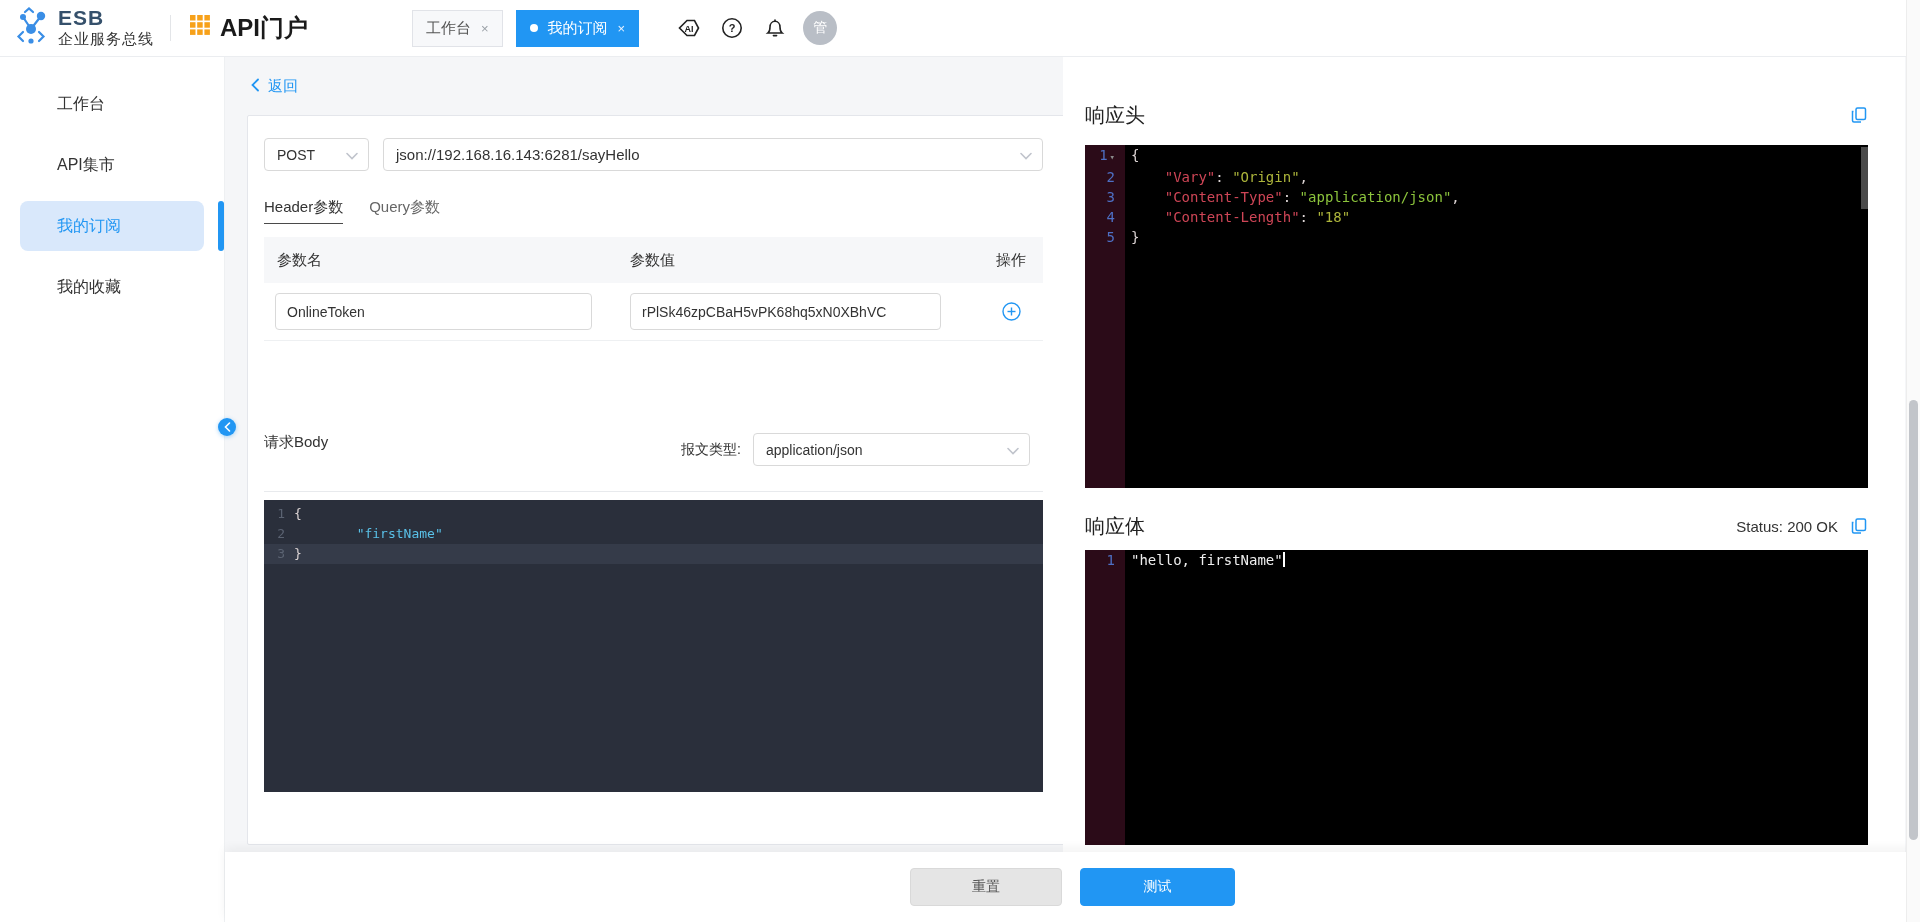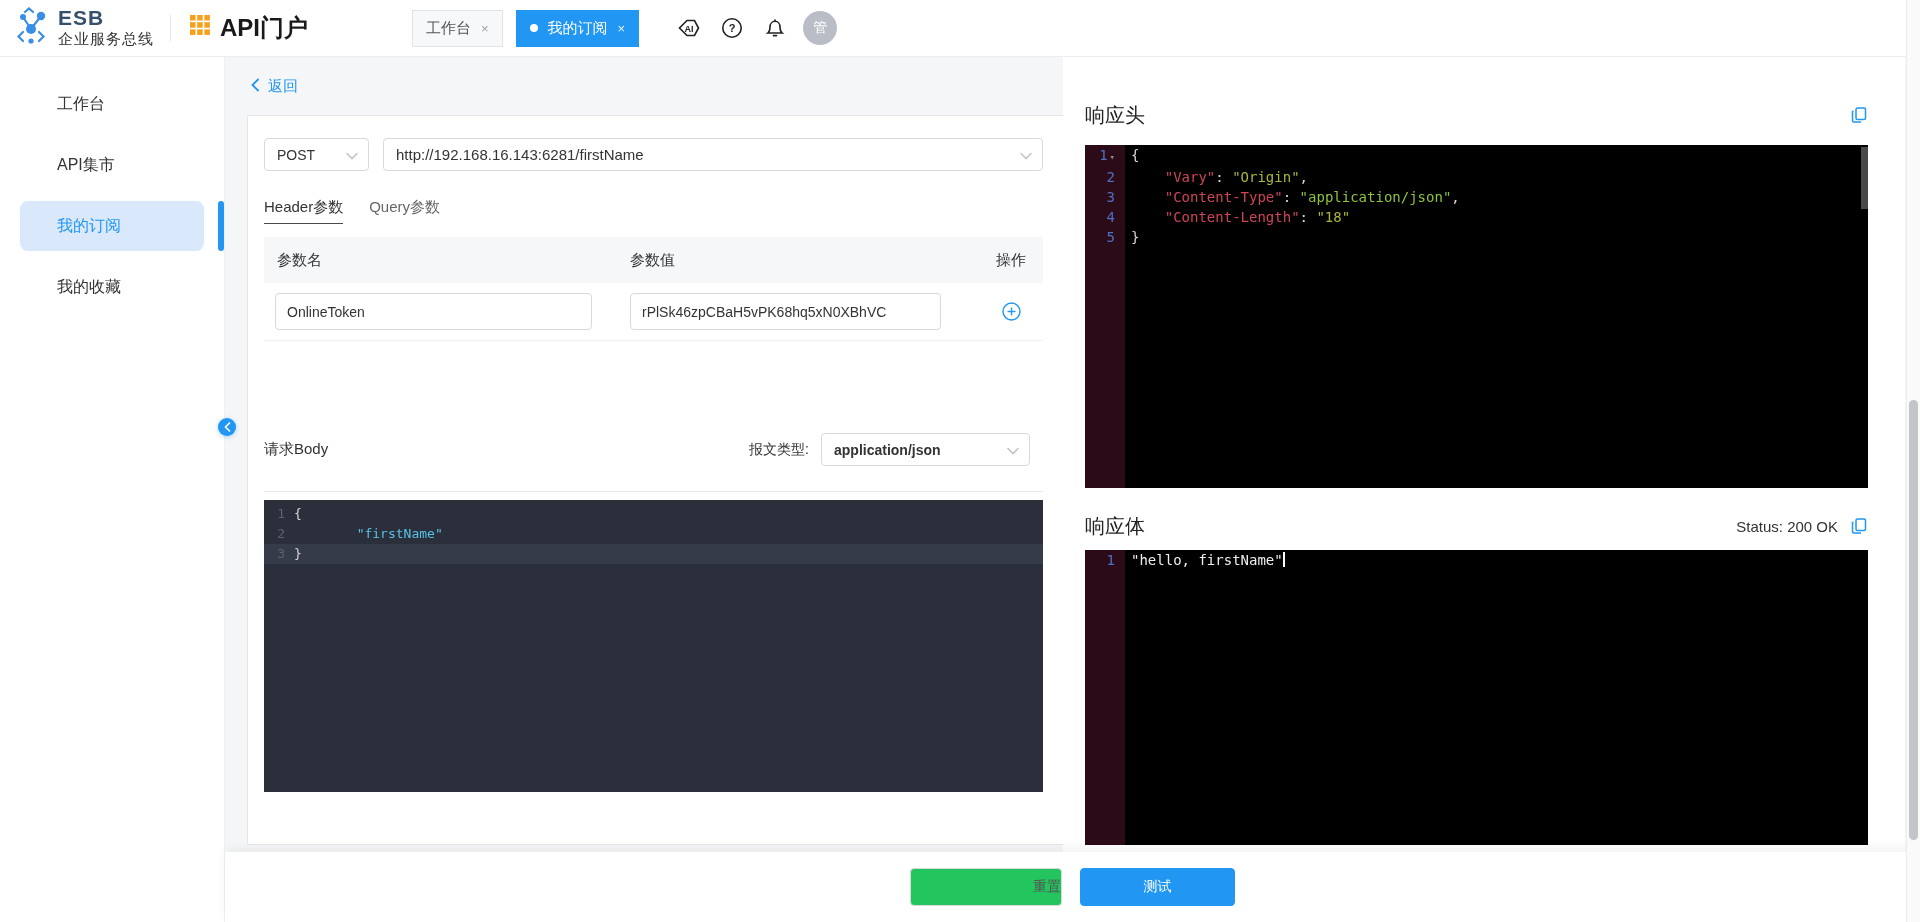--- a/index.html
+++ b/index.html
@@ -63,24 +63,24 @@
   .pt-col1 { width:366px; padding-left:13px; }
   .pt-col2 { flex:1; }
   .pt-col3 { width:64px; text-align:center; }
   .pt-row { display:flex; align-items:center; height:58px; border-bottom:1px solid #eef0f2; }
   .pt-row .cell1 { width:366px; padding-left:11px; }
   .pt-row .cell2 { flex:1; }
   .pt-row input { width:317px; height:37px; border:1px solid #d9d9d9; border-radius:4px; padding:8px 11px;
     font-size:14px; color:#333; outline:none; font-family:"Liberation Sans",sans-serif; }
   .pt-row .cell2 input { width:311px; }
   .pt-row .op { width:64px; display:flex; justify-content:center; }
-  .body-row { margin-top:92px; display:flex; align-items:center; justify-content:space-between; }
+  .body-row { margin-top:92px; display:flex; align-items:flex-start; justify-content:space-between; }
   .body-label { font-size:15px; color:#333; }
   .ct-group { display:flex; align-items:center; gap:12px; font-size:14px; color:#333; margin-right:13px; }
-  .ct-select { width:209px; height:33px;font-weight:bold; }
+  .ct-select { width:277px; height:33px; }
   .h-divider { height:1px; background:#e8eaed; margin-top:25px; }
 
   
   .dark-editor { margin-top:8px; height:292px; background:#2a2f3b; overflow:hidden;
     font-family:"DejaVu Sans Mono","Liberation Mono",monospace; font-size:13px; line-height:20px; padding-top:4px; }
   .dark-editor .cl { display:flex; }
   .dark-editor .cl.hl { background:#353b49; }
   .dark-editor .g { width:30px; text-align:right; padding-right:9px; color:#5b6372; flex:none; }
   .dark-editor .c { white-space:pre; color:#c8ccd4; }
 
@@ -109,21 +109,21 @@
   .tk-cy { color:#59c1e8; }
   .tk-w { color:#eeeeee; }
   .caret { display:inline-block; width:2px; height:15px; background:#fff; vertical-align:-2px; }
   .vscroll-thumb { position:absolute; right:0; top:2px; width:7px; height:62px; background:#4a4a4a; }
 
   
   .footer-bar { position:absolute; left:0; right:0; bottom:0; height:70px; background:#fff;
     box-shadow:0 -4px 10px rgba(0,0,0,0.05); display:flex; align-items:center; justify-content:center;
     gap:18px; z-index:8; }
   .btn { height:38px; border-radius:4px; font-size:14px; cursor:pointer; font-family:"Liberation Sans",sans-serif; }
-  .btn-reset { width:152px; background:#22c55e; border:1px solid #d9d9d9; color:#555;text-align:right; }
+  .btn-reset { width:152px; background:#e5e5e5; border:1px solid #d9d9d9; color:#555; }
   .btn-test { width:155px; background:#2196f3; border:1px solid #2196f3; color:#fff; }
 
   .collapse-handle { position:absolute; left:-7px; top:361px; width:18px; height:18px; border-radius:50%;
     background:#2196f3; color:#fff; font-size:11px; display:flex; align-items:center; justify-content:center;
     cursor:pointer; z-index:7; box-shadow:0 1px 4px rgba(33,150,243,.4); }
 
   .page-scrollbar { position:absolute; right:0; top:0; bottom:0; width:14px; background:#fafafa;
     border-left:1px solid #ededed; z-index:30; }
   .page-scrollbar .thumb { position:absolute; left:2px; right:2px; top:400px; height:440px;
     background:#c2c5ca; border-radius:6px; }
@@ -241,21 +241,21 @@
         <div class="url-row">
           <div class="select method-select">
             <span>POST</span>
             <span>
               <svg width="12" height="8" viewBox="0 0 12 8" fill="none" stroke="#c0c4cc" stroke-width="1.6" stroke-linecap="round">
                   <polyline points="1,1.5 6,6.5 11,1.5"></polyline>
                 </svg>
             </span>
           </div>
           <div class="select url-select">
-            <span>http://192.168.16.143:6281/firstName</span>
+            <span>json://192.168.16.143:6281/sayHello</span>
             <span>
               <svg width="12" height="8" viewBox="0 0 12 8" fill="none" stroke="#c0c4cc" stroke-width="1.6" stroke-linecap="round">
                   <polyline points="1,1.5 6,6.5 11,1.5"></polyline>
                 </svg>
             </span>
           </div>
         </div>
 
         <div class="param-tabs" id="param-tabs">
             <span class="ptab active">Header参数</span>

